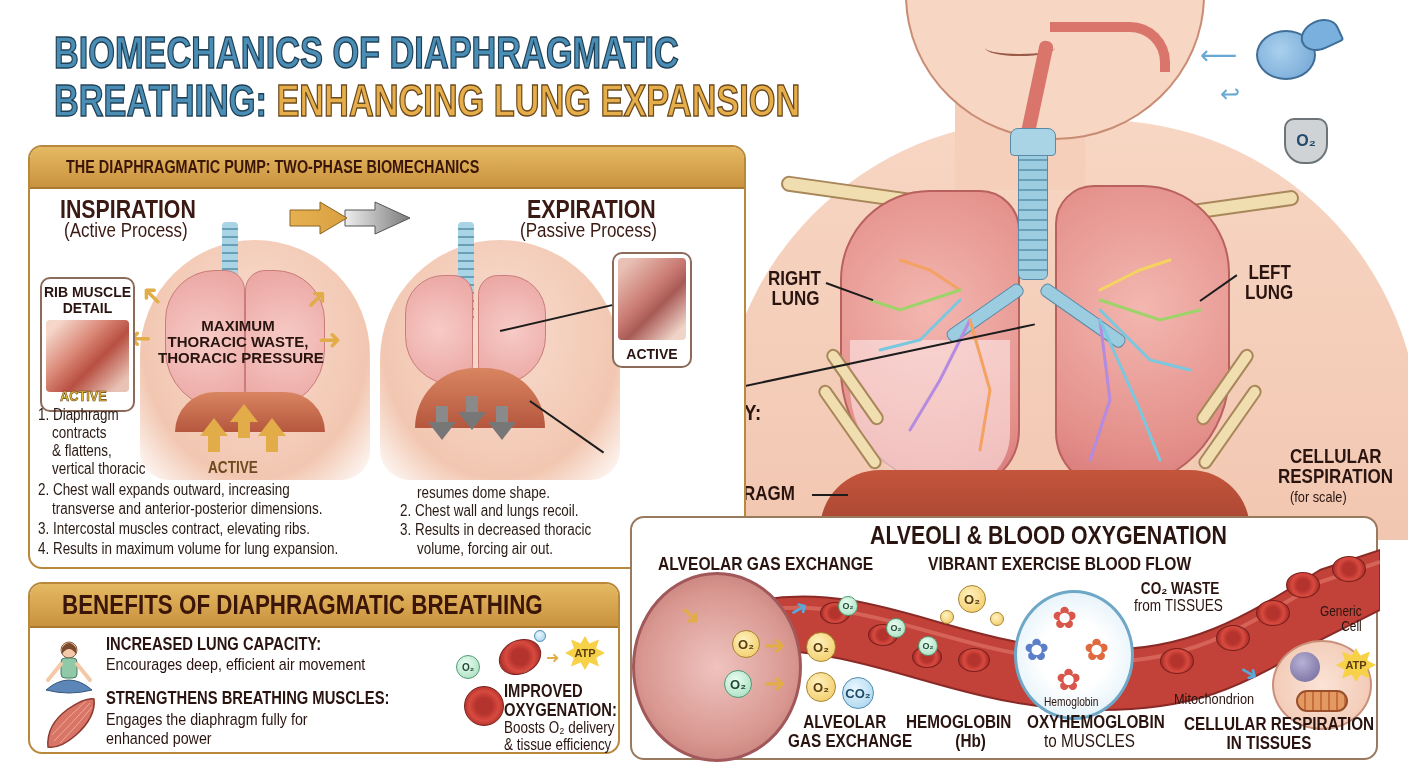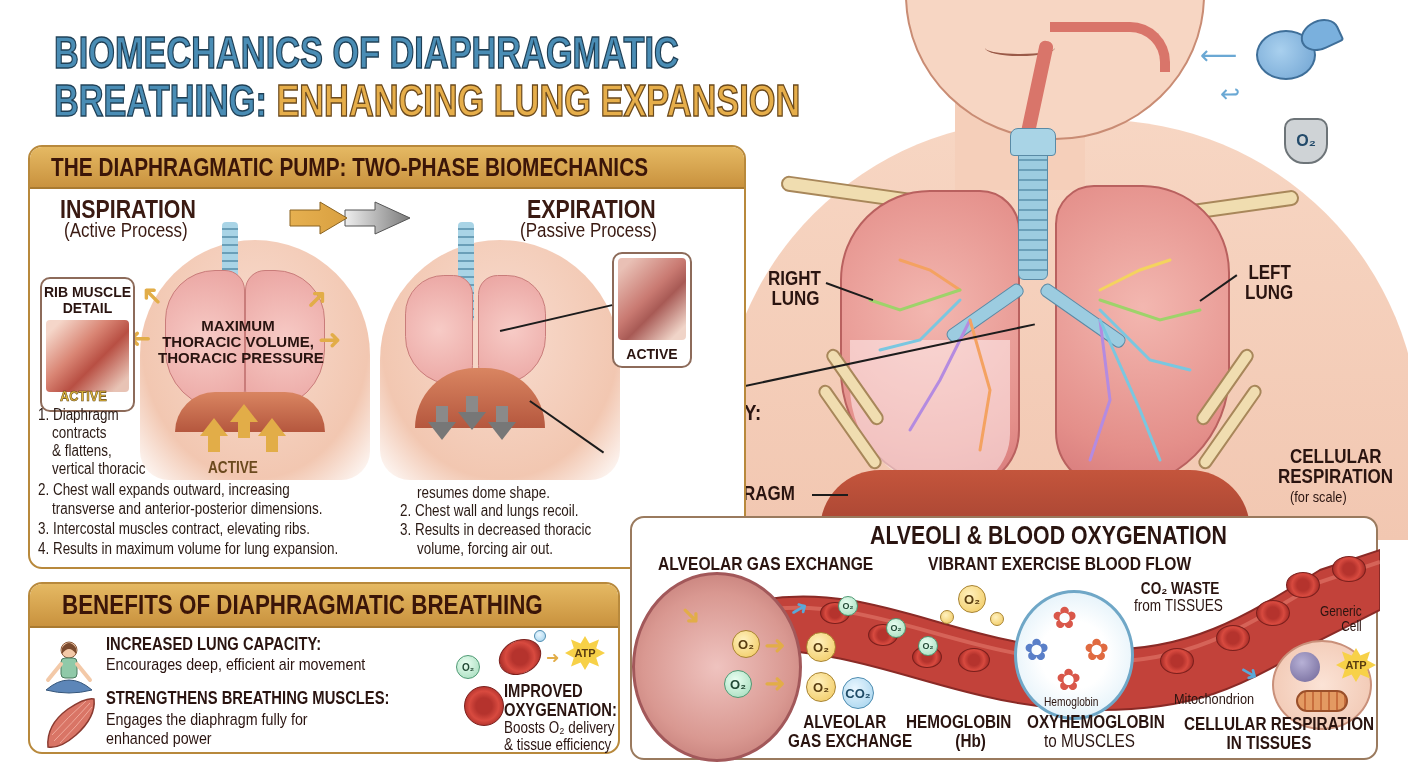--- a/index.html
+++ b/index.html
@@ -162,37 +162,37 @@
   <div class="abs" style="left:1284px;top:118px;width:44px;height:46px;border-radius:10px 10px 20px 20px;background:#cfd3d6;border:2px solid #6d7478;display:flex;align-items:center;justify-content:center;font-weight:700;font-size:16px;color:#234a6a;">O₂</div>
 </div>
 
 <div class="title-line t-blue" style="left:54px;top:28px;">BIOMECHANICS OF DIAPHRAGMATIC</div>
 <div class="title-line" style="left:54px;top:76px;">
   <span class="t-blue">BREATHING:</span>
   <span class="t-gold">ENHANCING LUNG EXPANSION</span>
 </div>
 
 <div class="abs panel" style="left:28px;top:145px;width:718px;height:424px;">
-  <div class="panel-head" style="height:42px;line-height:40px;font-size:26px;padding-left:21px;">
+  <div class="panel-head" style="height:42px;line-height:40px;font-size:18px;padding-left:36px;">
     <span>THE DIAPHRAGMATIC PUMP: TWO-PHASE BIOMECHANICS</span>
   </div>
 </div>
 
 <div class="abs phase-title" style="left:60px;top:194px;">INSPIRATION</div>
 <div class="abs phase-sub" style="left:64px;top:219px;">(Active Process)</div>
 
 <div class="abs mini-chest" style="left:140px;top:240px;width:230px;height:240px;"></div>
 <div class="abs" style="left:222px;top:222px;width:16px;height:110px;background:repeating-linear-gradient(#a9d4e6 0 6px,#6a9fb8 6px 8px);border-radius:4px;"></div>
 <div class="abs mini-lung" style="left:165px;top:270px;width:80px;height:140px;border-radius:50px 20px 20px 60px;"></div>
 <div class="abs mini-lung" style="left:245px;top:270px;width:80px;height:140px;border-radius:20px 50px 60px 20px;"></div>
 <div class="abs mini-dome" style="left:175px;top:392px;width:150px;height:40px;border-radius:75px 75px 0 0;"></div>
 
 <div class="abs" style="left:158px;top:318px;text-align:center;width:160px;">
   <div class="label-big" style="font-size:15px;line-height:16px;transform:none;">MAXIMUM</div>
-  <div class="label-big" style="font-size:15px;line-height:16px;transform:none;">THORACIC VOLUME,</div>
+  <div class="label-big" style="font-size:15px;line-height:16px;transform:none;">THORACIC WASTE,</div>
   <div class="label-big" style="font-size:15px;line-height:16px;transform:none;">THORACIC PRESSURE</div>
 </div>
 
 <div class="abs side-arrow" style="left:140px;top:282px;transform:rotate(-135deg);">➜</div>
 <div class="abs side-arrow" style="left:128px;top:325px;transform:rotate(180deg);">➜</div>
 <div class="abs side-arrow" style="left:305px;top:285px;transform:rotate(-45deg);">➜</div>
 <div class="abs side-arrow" style="left:318px;top:326px;">➜</div>
 
 <div class="abs" style="left:200px;top:418px;">
     <div class="arrow-up"></div>

